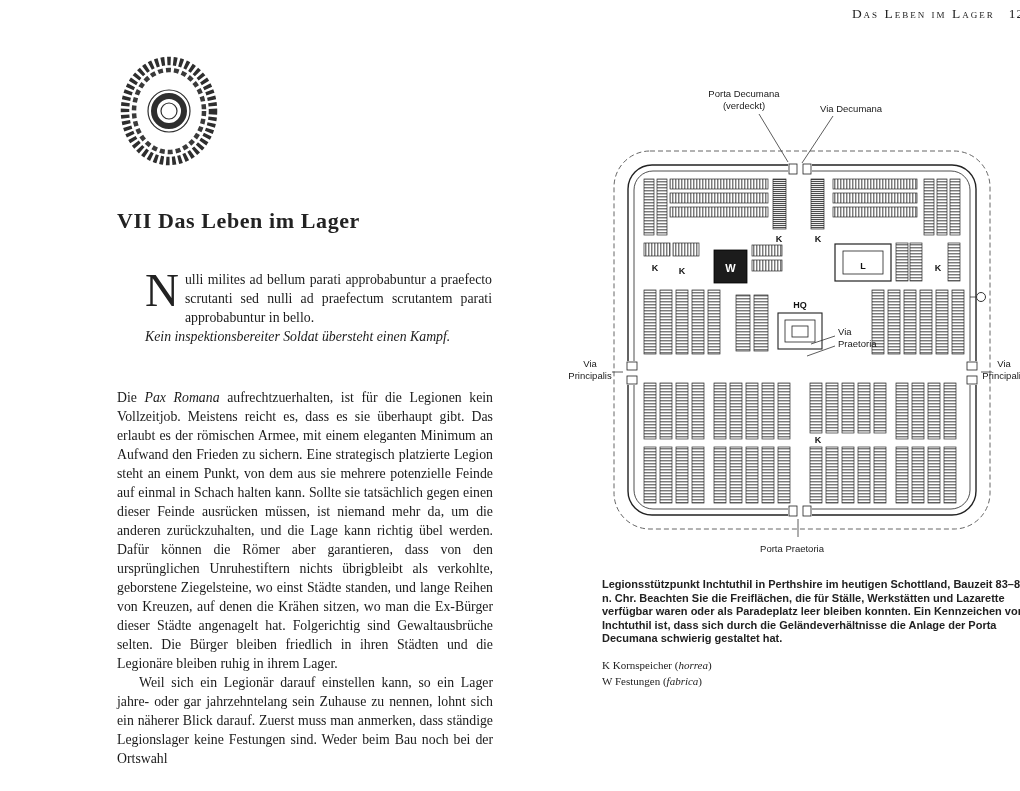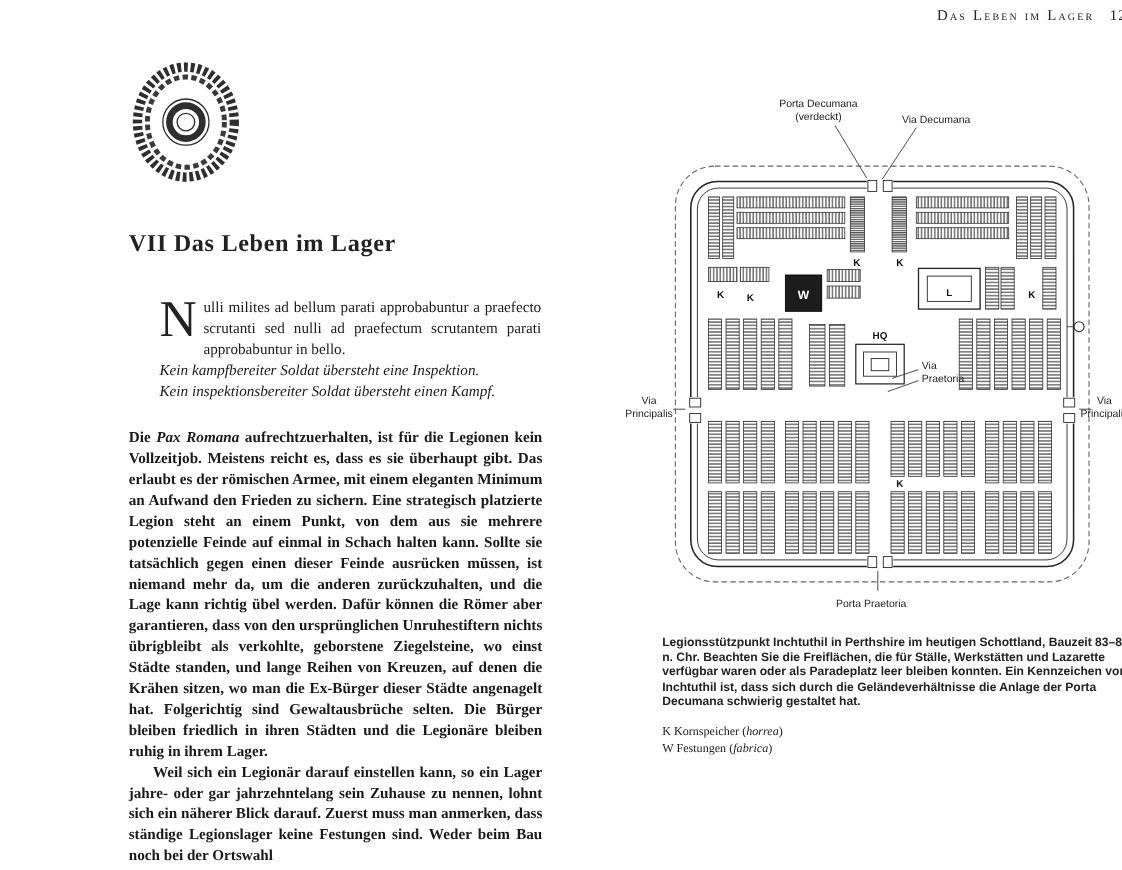--- a/index.html
+++ b/index.html
@@ -14,21 +14,21 @@
   
   .left-page{position:absolute;left:85px;top:0;width:376px;height:791px;}
   .wreath{position:absolute;left:2px;top:52px;width:100px;height:114px;}
   .chapter-title{position:absolute;left:0;top:208px;margin:0;font-size:22px;font-weight:700;
                  letter-spacing:0.6px;color:#222;white-space:nowrap;}
   .epigraph{position:absolute;left:28px;top:270px;width:347px;}
   .epigraph .latin{margin:0;font-size:13.8px;line-height:19px;text-align:justify;}
   .dropcap{float:left;font-size:47px;line-height:37px;padding:2px 6px 0 0;color:#222;}
   .epigraph .trans{margin:0;font-style:italic;font-size:13.8px;line-height:19px;}
   .body-text{position:absolute;left:0;top:388px;width:376px;font-size:13.8px;line-height:19px;
-             text-align:justify;font-weight:bold;}
+             text-align:justify;}
   .body-text p{margin:0;}
   .body-text p.indent{text-indent:22px;}
 
   
   .right-page{position:absolute;left:520px;top:0;width:500px;height:791px;}
   .fort-diagram{position:absolute;left:0;top:85px;width:480px;height:480px;}
   .caption{position:absolute;left:50px;top:578px;width:428px;margin:0;
            font-family:"Liberation Sans", sans-serif;font-size:11px;line-height:13.6px;color:#222;font-weight:bold;}
   .legend{position:absolute;left:50px;top:658px;width:428px;
           font-family:Liberation Serif, serif;font-size:11px;line-height:15.5px;color:#222;}
@@ -60,21 +60,20 @@
         <circle cx="50" cy="59" r="21" fill="none" stroke="#2e2e2e" stroke-width="1.2"></circle>
         <circle cx="50" cy="59" r="15" fill="none" stroke="#2e2e2e" stroke-width="6"></circle>
         <circle cx="50" cy="59" r="8" fill="none" stroke="#2e2e2e" stroke-width="1.2"></circle>
       </svg>
     </div>
 
     <h1 class="chapter-title">VII Das Leben im Lager</h1>
 
     <div class="epigraph">
       <p class="latin"><span class="dropcap">N</span><span>ulli milites ad bellum parati approbabuntur a praefecto scrutanti sed nulli ad praefectum scrutantem parati approbabuntur in bello.</span></p>
-      <p class="trans">Kein kampfbereiter Soldat übersteht eine Inspektion.</p>
       <p class="trans">Kein inspektionsbereiter Soldat übersteht einen Kampf.</p>
     </div>
 
     <div class="body-text">
       <p><span>Die </span><i>Pax Romana</i><span> aufrechtzuerhalten, ist für die Legionen kein Vollzeitjob. Meistens reicht es, dass es sie überhaupt gibt. Das erlaubt es der römischen Armee, mit einem eleganten Minimum an Aufwand den Frieden zu sichern. Eine strategisch platzierte Legion steht an einem Punkt, von dem aus sie mehrere potenzielle Feinde auf einmal in Schach halten kann. Sollte sie tatsächlich gegen einen dieser Feinde ausrücken müssen, ist niemand mehr da, um die anderen zurückzuhalten, und die Lage kann richtig übel werden. Dafür können die Römer aber garantieren, dass von den ursprünglichen Unruhestiftern nichts übrigbleibt als verkohlte, geborstene Ziegelsteine, wo einst Städte standen, und lange Reihen von Kreuzen, auf denen die Krähen sitzen, wo man die Ex-Bürger dieser Städte angenagelt hat. Folgerichtig sind Gewaltausbrüche selten. Die Bürger bleiben friedlich in ihren Städten und die Legionäre bleiben ruhig in ihrem Lager.</span></p>
       <p class="indent">Weil sich ein Legionär darauf einstellen kann, so ein Lager jahre- oder gar jahrzehntelang sein Zuhause zu nennen, lohnt sich ein näherer Blick darauf. Zuerst muss man anmerken, dass ständige Legionslager keine Festungen sind. Weder beim Bau noch bei der Ortswahl</p>
     </div>
   </section>
 
   <section class="right-page">

